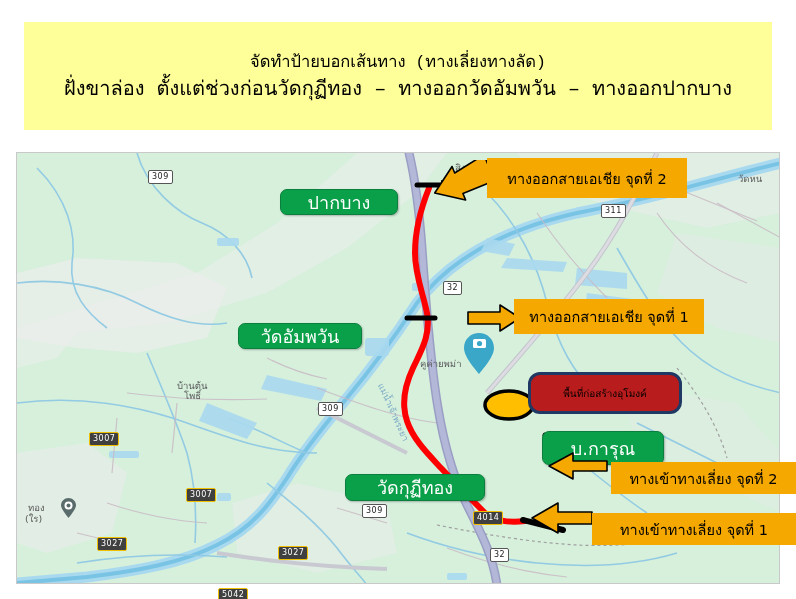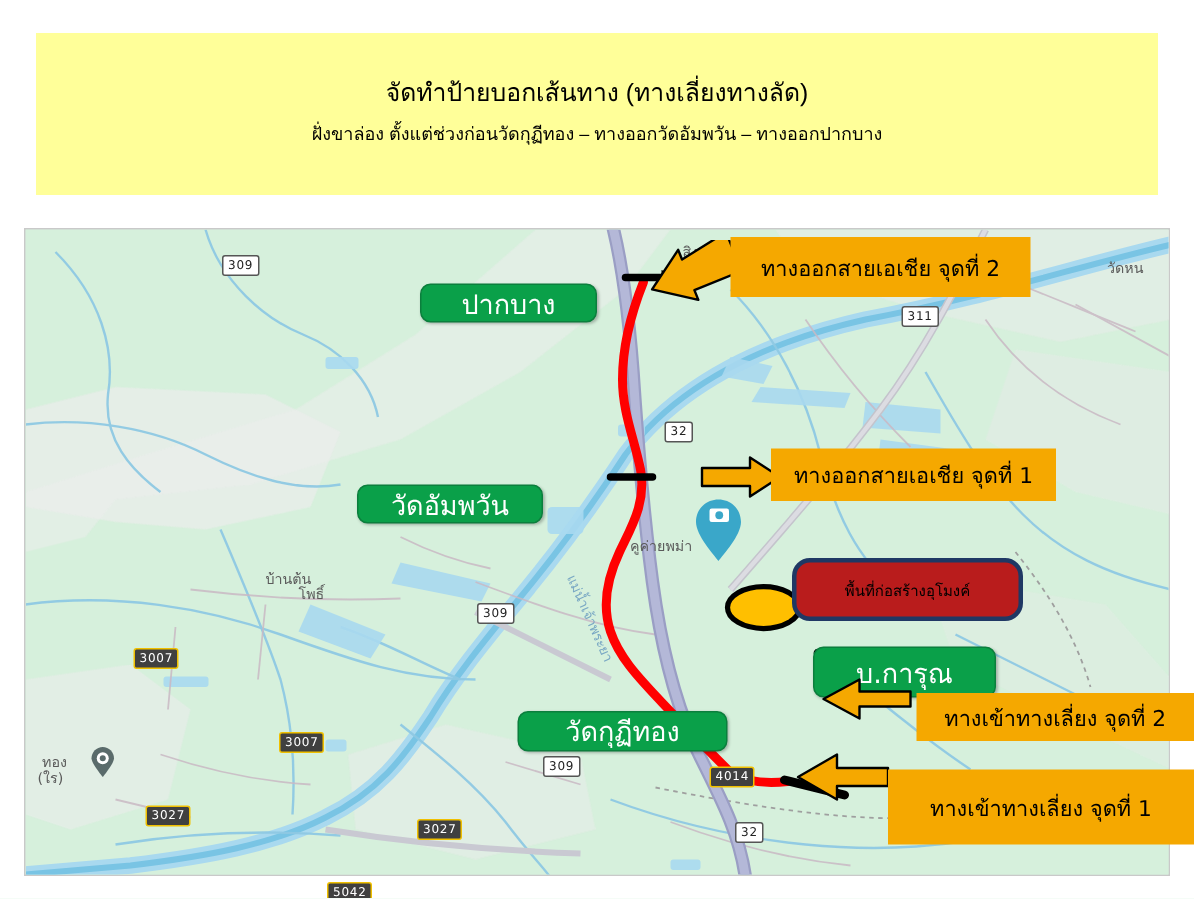--- a/index.html
+++ b/index.html
@@ -25,27 +25,27 @@
     background: #ffff99;
     display: flex;
     flex-direction: column;
     align-items: center;
     justify-content: center;
     box-sizing: border-box;
     padding: 4px 10px;
   }
   .title-line {
     color: #000000;
-    font-family: Liberation Sans, sans-serif;
+    font-family: Liberation Mono, monospace;
     font-size: 16.5px;
     line-height: 27px;
     text-align: center;
     white-space: nowrap;
   }
-  .title-line.l2 { font-size: 12px; }
+  .title-line.l2 { font-size: 20px; }
 
   
   #map-frame {
     position: absolute;
     left: 16px;
     top: 152px;
     width: 764px;
     height: 432px;
     border: 1px solid #c9c9c9;
     box-sizing: border-box;
@@ -279,21 +279,21 @@
     </svg>
   </div>
 
   <div style="position:absolute; left:370px; top:228px; transform:rotate(66deg); transform-origin:left top; color:#7aa8c4; font-size:9px; white-space:nowrap;">แม่น้ำเจ้าพระยา</div>
 
 </div>
 
 <div class="map-text" style="left:455px; top:160px;">สิงห์</div>
 <div class="map-text" style="left:738px; top:171px;">วัดหน</div>
 <div class="map-text" style="left:177px; top:378px;">บ้านต้น</div>
-<div class="map-text" style="left:184px; top:388px;margin-left:15px;">โพธิ์</div>
+<div class="map-text" style="left:184px; top:388px;">โพธิ์</div>
 <div class="map-text" style="left:420px; top:356px;">คูค่ายพม่า</div>
 <div class="map-text" style="left:28px; top:500px;">ทอง</div>
 <div class="map-text" style="left:25px; top:511px;">(ใร)</div>
 
 <div class="poi-pin" style="left:60px; top:498px;">
   <svg width="17" height="21" viewBox="0 0 17 21">
     <path d="M8.5 20 C8.5 20 16 11 16 7.5 C16 3.4 12.6 0 8.5 0 C4.4 0 1 3.4 1 7.5 C1 11 8.5 20 8.5 20 Z" fill="#5a6b6b"></path>
     <circle cx="8.5" cy="7.5" r="4" fill="#ffffff"></circle>
     <circle cx="8.5" cy="7.5" r="2" fill="#5a6b6b"></circle>
   </svg>
@@ -351,19 +351,19 @@
 
 <div class="orange-box" style="left:487px; top:158px; width:200px; height:40px;">
   <span>ทางออกสายเอเชีย จุดที่ 2</span>
 </div>
 <div class="orange-box" style="left:514px; top:299px; width:190px; height:35px;">
   <span>ทางออกสายเอเชีย จุดที่ 1</span>
 </div>
 <div class="orange-box" style="left:611px; top:462px; width:185px; height:32px;">
   <span>ทางเข้าทางเลี่ยง จุดที่ 2</span>
 </div>
-<div class="orange-box" style="left:592px; top:513px; width:204px; height:50px;">
+<div class="orange-box" style="left:592px; top:513px; width:204px; height:32px;">
   <span>ทางเข้าทางเลี่ยง จุดที่ 1</span>
 </div>
 
 <div id="tunnel-area-box">
   <span>พื้นที่ก่อสร้างอุโมงค์</span>
 </div>
 
 </body></html>

